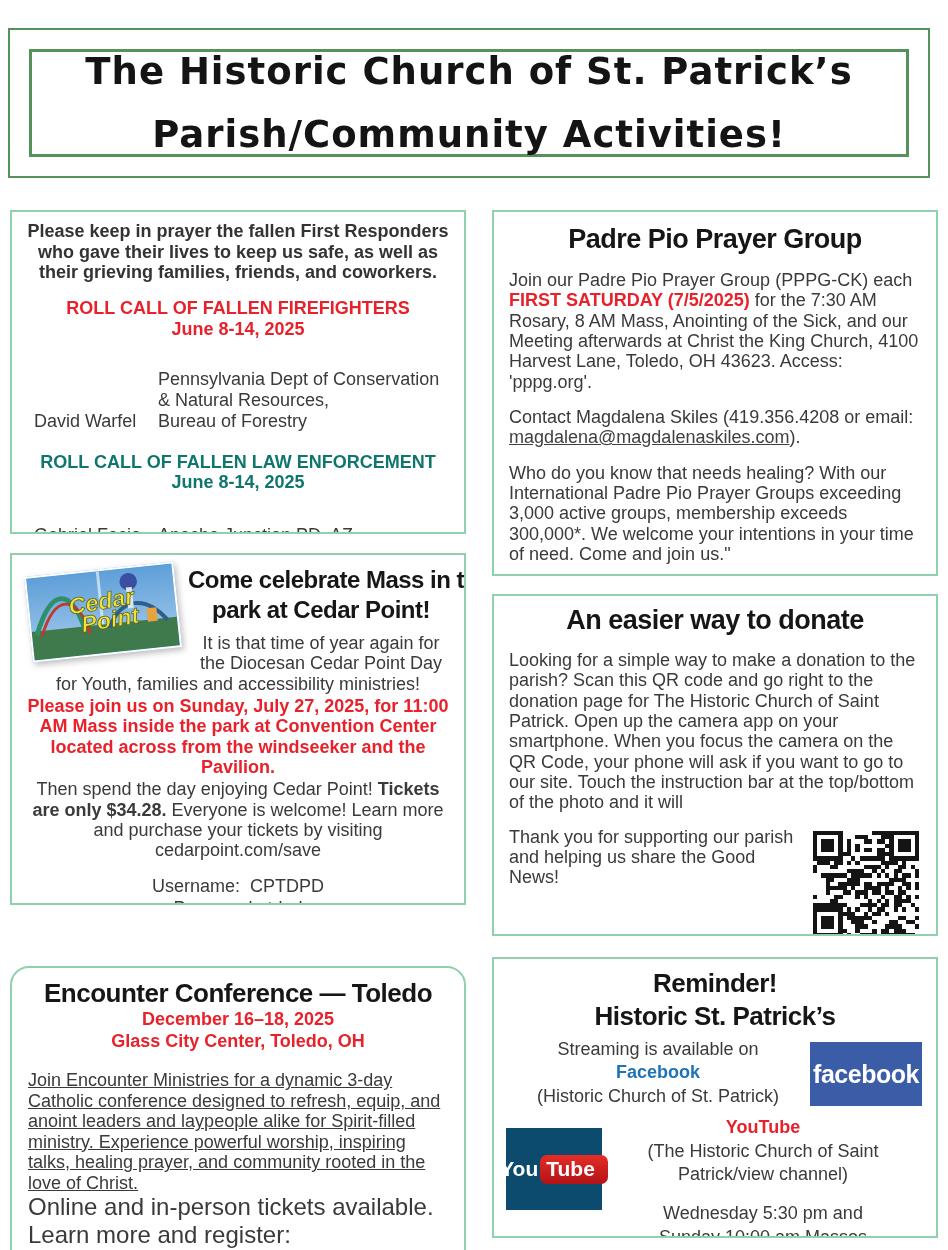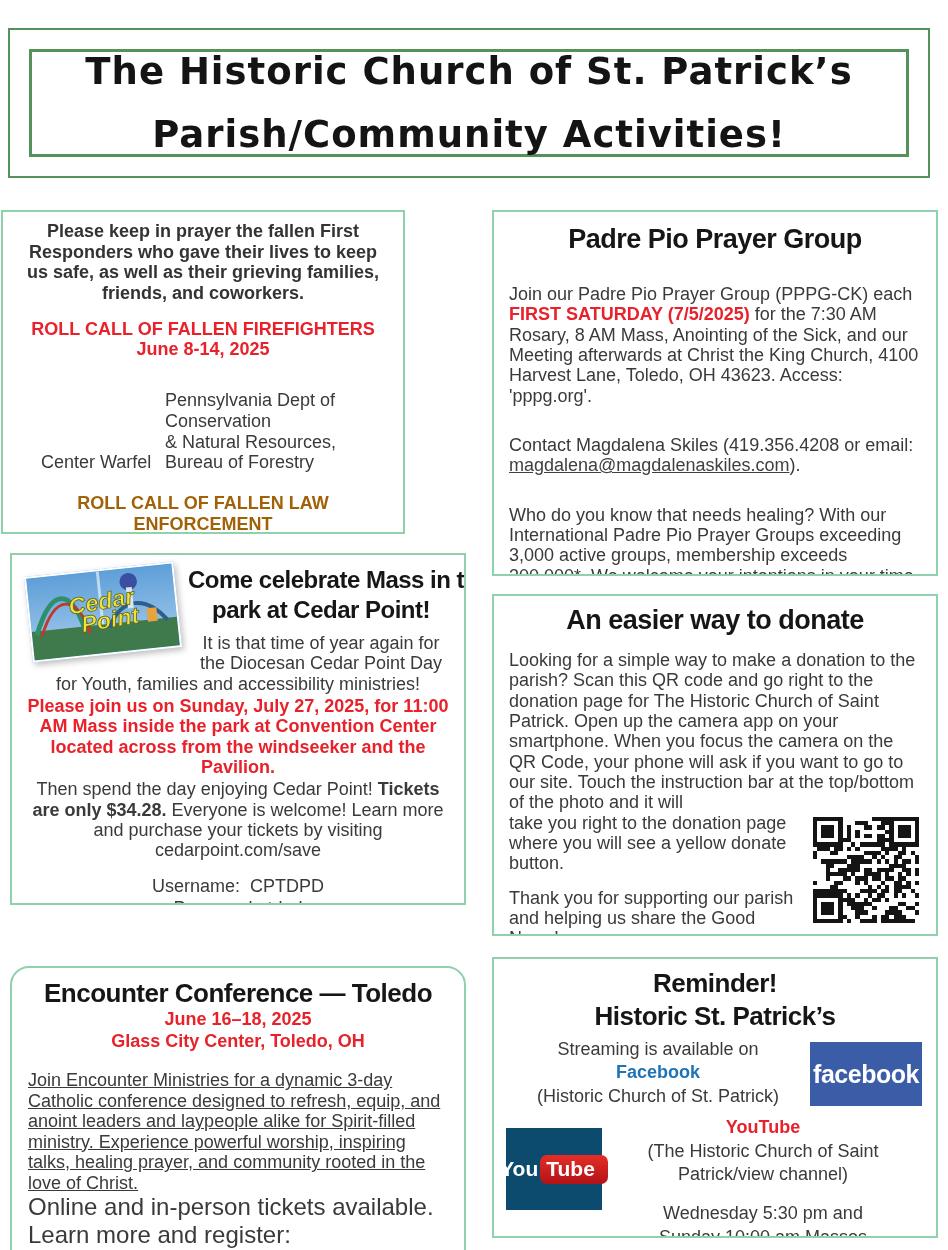--- a/index.html
+++ b/index.html
@@ -28,26 +28,26 @@
   .gbox{
     position:absolute;box-sizing:border-box;background:#fff;
     border:2px solid #8ed1ab;overflow:hidden;
   }
   .heavy{
     font-weight:900;letter-spacing:-0.5px;color:#161616;
     font-family:"Liberation Sans", sans-serif;
   }
   .bold{font-weight:bold;}
   .red{color:#e8212a;}
-  .steelblue{color:#a16207;}
+  .steelblue{color:#0f766e;}
   .link{color:#404040;text-decoration:underline;cursor:pointer;}
   .center{text-align:center;}
 
   
-  #fr-box{left:1px;top:210px;width:404px;height:324px;padding:9px 20px;}
+  #fr-box{left:10px;top:210px;width:456px;height:324px;padding:9px 4px;}
   .fr-intro{font-size:18px;font-weight:bold;text-align:center;line-height:1.15;color:#333;}
   .fr-heading{margin-top:15px;font-size:18px;font-weight:bold;text-align:center;line-height:1.15;}
   .fr-roster{margin-top:30px;display:flex;font-size:18px;line-height:1.15;}
   .fr-name{width:142px;padding-left:18px;box-sizing:border-box;align-self:flex-end;}
   .fr-org{flex:1;}
   .fr-row2{margin-top:32px;}
 
   
   #cp-box{left:10px;top:553px;width:456px;height:352px;padding:6px 10px;}
   .cp-img-wrap{
@@ -68,21 +68,21 @@
   
   #enc-box{left:10px;top:966px;width:456px;height:311px;padding:10px 16px;border-radius:19px;}
   .enc-title{font-size:26px;text-align:center;}
   .enc-red{font-size:18px;font-weight:bold;text-align:center;line-height:1.2;}
   .enc-p{margin-top:18px;font-size:18px;line-height:1.14;text-decoration:underline;}
   .enc-line{font-size:24px;line-height:1.14;}
 
   
   #pp-box{left:492px;top:210px;width:446px;height:366px;padding:10px 15px;}
   .pp-title{font-size:27px;text-align:center;margin-top:2px;}
-  .pp-p{margin-top:29px;font-size:18px;line-height:1.13;}
+  .pp-p{margin-top:15px;font-size:18px;line-height:1.13;}
 
   
   #don-box{left:492px;top:594px;width:446px;height:342px;padding:9px 15px;}
   .don-title{font-size:27px;text-align:center;}
   .don-p{margin-top:14px;font-size:18px;line-height:1.13;}
   .don-wrap{margin-top:0;}
   .qr{
     float:right;width:106px;height:106px;margin:4px 2px 2px 10px;background:#fff;
   }
   .qr svg{display:block;width:100%;height:100%;}
@@ -120,21 +120,21 @@
   </div>
 </div>
 
 <div class="gbox" id="fr-box">
   <div class="fr-intro">Please keep in prayer the fallen First Responders who gave their lives to keep us safe, as well as their grieving families, friends, and coworkers.</div>
   <div class="fr-heading red">
     <div>ROLL CALL OF FALLEN FIREFIGHTERS</div>
     <div>June 8-14, 2025</div>
   </div>
   <div class="fr-roster">
-    <div class="fr-name">Center Warfel</div>
+    <div class="fr-name">David Warfel</div>
     <div class="fr-org">
       <div>Pennsylvania Dept of Conservation</div>
       <div>&amp; Natural Resources,</div>
       <div>Bureau of Forestry</div>
     </div>
   </div>
   <div class="fr-heading steelblue" style="margin-top:20px;">
     <div>ROLL CALL OF FALLEN LAW ENFORCEMENT</div>
     <div>June 8-14, 2025</div>
   </div>
@@ -174,21 +174,21 @@
   <div class="cp-p cp-highlight red">Please join us on Sunday, July 27, 2025, for 11:00 AM Mass inside the park at Convention Center located across from the windseeker and the Pavilion.</div>
   <div class="cp-p cp-tickets"><span>Then spend the day enjoying Cedar Point! </span><span class="bold">Tickets are only $34.28.</span><span> Everyone is welcome! Learn more and purchase your tickets by visiting cedarpoint.com/save</span></div>
   <div class="cp-creds center">
     <div class="cred-line"><span>Username:</span><span class="val">CPTDPD</span></div>
     <div class="cred-line"><span>Password:</span><span class="val">tdpd</span></div>
   </div>
 </div>
 
 <div class="gbox" id="enc-box">
   <div class="enc-title heavy">Encounter Conference — Toledo</div>
-  <div class="enc-red red">June 16–18, 2025</div>
+  <div class="enc-red red">December 16–18, 2025</div>
   <div class="enc-red red">Glass City Center, Toledo, OH</div>
   <div class="enc-p">Join Encounter Ministries for a dynamic 3-day Catholic conference designed to refresh, equip, and anoint leaders and laypeople alike for Spirit-filled ministry. Experience powerful worship, inspiring talks, healing prayer, and community rooted in the love of Christ.</div>
   <div class="enc-line">Online and in-person tickets available.</div>
   <div class="enc-line"><span>Learn more and register: </span><span class="link">encounterconference.org</span></div>
 </div>
 
 <div class="gbox" id="pp-box">
   <div class="pp-title heavy">Padre Pio Prayer Group</div>
   <div class="pp-p"><span>Join our Padre Pio Prayer Group (PPPG-CK) each </span><span class="red bold">FIRST SATURDAY (7/5/2025)</span><span> for the 7:30 AM Rosary, 8 AM Mass, Anointing of the Sick, and our Meeting afterwards at Christ the King Church, 4100 Harvest Lane, Toledo, OH 43623.  Access:  'pppg.org'.</span></div>
   <div class="pp-p"><span>Contact Magdalena Skiles (419.356.4208 or email: </span><span class="link">magdalena@magdalenaskiles.com</span><span>).</span></div>
@@ -529,21 +529,20 @@
             <rect x="68" y="96" width="4" height="4"></rect>
             <rect x="72" y="96" width="4" height="4"></rect>
             <rect x="76" y="96" width="4" height="4"></rect>
             <rect x="80" y="96" width="4" height="4"></rect>
             <rect x="84" y="96" width="4" height="4"></rect>
             <rect x="88" y="96" width="4" height="4"></rect>
             <rect x="92" y="96" width="4" height="4"></rect>
           </g>
         </svg>
       </div>
-    <div class="don-p" style="margin-top:0;">take you right to the donation page where you will see a yellow donate button.</div>
     <div class="don-p">Thank you for supporting our parish and helping us share the Good News!</div>
   </div>
 </div>
 
 <div class="gbox" id="rem-box">
   <div class="rem-title heavy">
     <div>Reminder!</div>
     <div>Historic St. Patrick’s</div>
   </div>
   <div class="rem-rowA">

